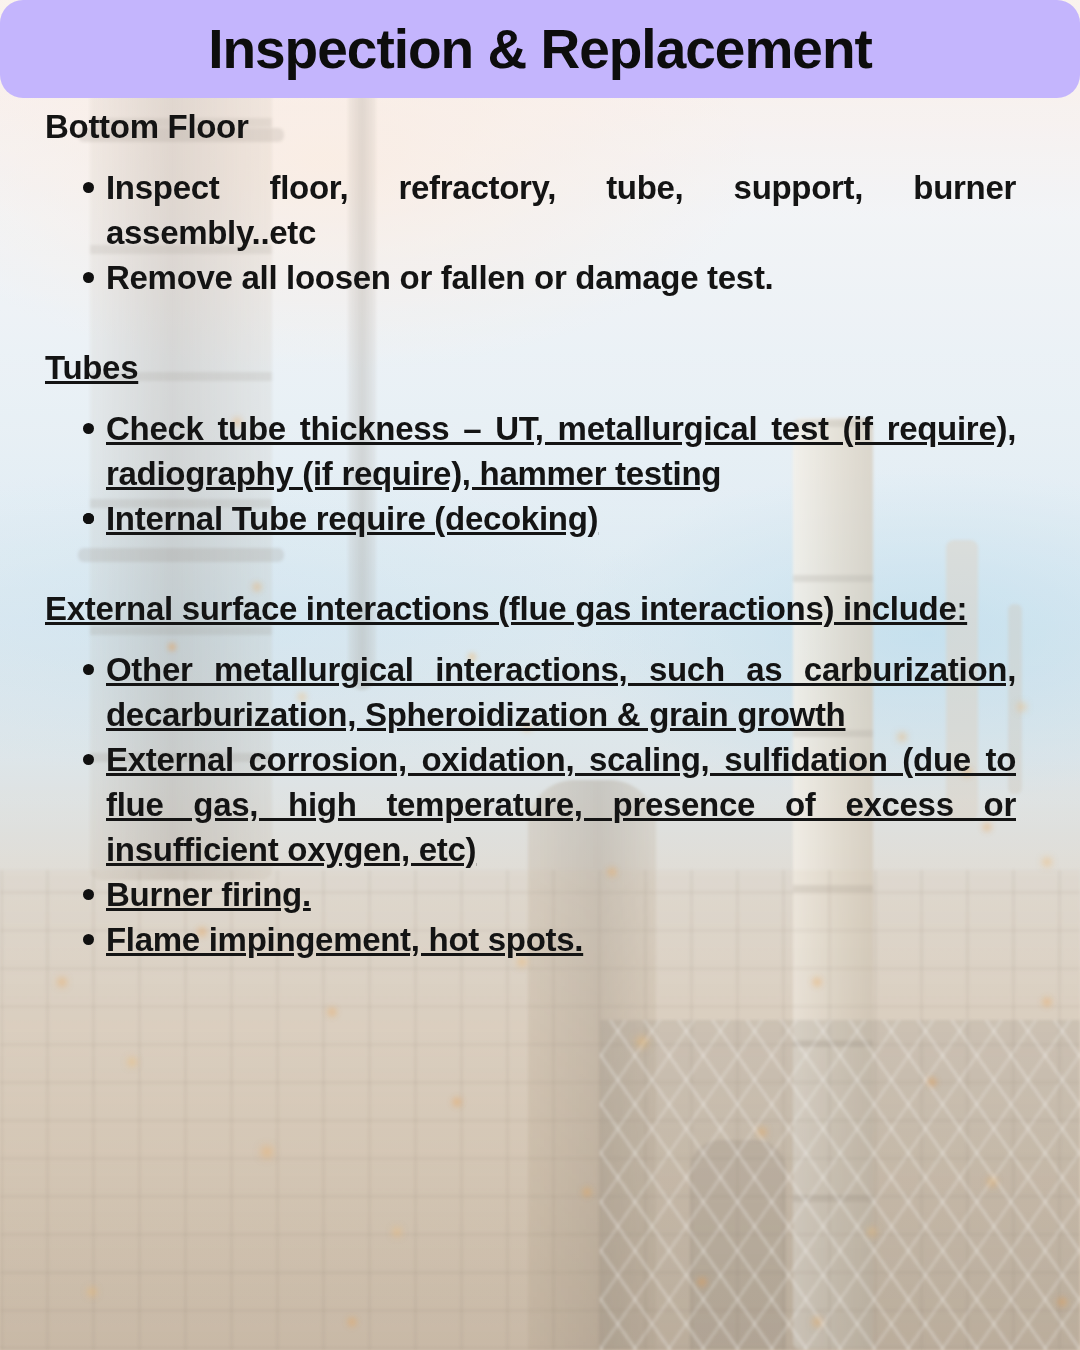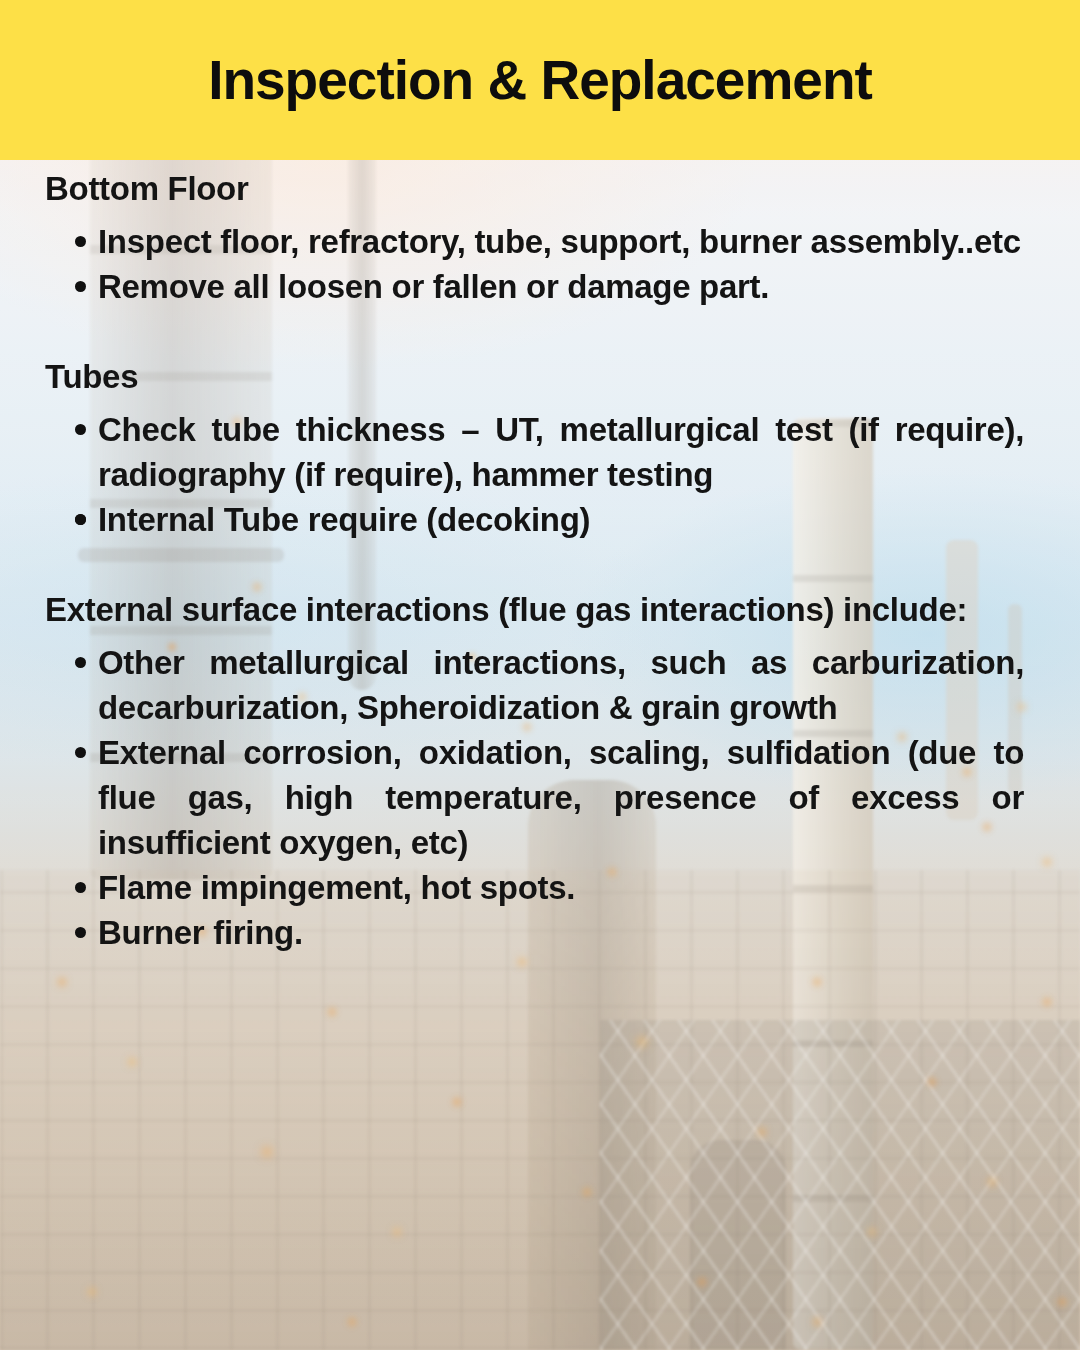--- a/index.html
+++ b/index.html
@@ -75,39 +75,39 @@
       985px 825px 6px 2px rgba(238,150,60,.45), 1045px 860px 7px 2px rgba(246,175,85,.50),
       235px 420px 6px 2px rgba(244,165,75,.45), 255px 585px 6px 2px rgba(240,160,70,.45),
       300px 695px 6px 2px rgba(248,180,95,.45), 170px 645px 5px 2px rgba(238,150,60,.40),
       470px 655px 5px 2px rgba(246,175,85,.40), 525px 725px 6px 2px rgba(240,160,70,.40),
       610px 870px 6px 2px rgba(244,165,75,.45), 90px 1290px 7px 2px rgba(248,185,100,.50),
       350px 1320px 6px 2px rgba(240,160,70,.45), 815px 1320px 7px 2px rgba(246,170,80,.50),
       1060px 1300px 6px 2px rgba(238,150,60,.45);
   }
   
   .banner{
-    position:relative;z-index:2;height:160px;background:#fde047;
-    display:flex;align-items:center;justify-content:center;
+    position:relative;z-index:2;height:98px;background:#c4b5fd;
+    display:flex;align-items:center;justify-content:center;border-radius:23px;
   }
   .banner h1{
     margin:0;font-size:55px;font-weight:700;color:#0d0d0d;letter-spacing:-1px;
   }
   
   .content{
     position:relative;z-index:2;
     padding:6px 48px 0 45px;
     color:#141414;font-weight:700;font-size:33px;line-height:45px;letter-spacing:-0.3px;
   }
   .content h2{margin:0;font-size:inherit;line-height:inherit;font-weight:700;}
-  .content ul{margin:8px;padding:0;list-style:none;}
+  .content ul{margin:16px;padding:0;list-style:none;}
   .content li{position:relative;padding-left:45px;text-align:justify;}
   .content .dot{
     position:absolute;left:22px;top:17px;width:11px;height:11px;border-radius:50%;background:#101010;
   }
-  .content section + section{margin-top:45px;}
+  .content section + section{margin-top:45px;text-decoration:underline;}
 </style>
 </head>
 <body>
 
 <div class="page">
 
   <div class="bg">
     <div class="structures">
       <div class="tower-left"></div>
       <div class="tower-left-cap"></div>
@@ -128,37 +128,37 @@
   <header class="banner">
     <h1>Inspection &amp; Replacement</h1>
   </header>
 
   <main class="content">
 
     <section>
       <h2>Bottom Floor</h2>
       <ul>
         <li><span class="dot"></span><span>Inspect floor, refractory, tube, support, burner assembly..etc</span></li>
-        <li><span class="dot"></span><span>Remove all loosen or fallen or damage part.</span></li>
+        <li><span class="dot"></span><span>Remove all loosen or fallen or damage test.</span></li>
       </ul>
     </section>
 
     <section>
       <h2>Tubes</h2>
       <ul>
         <li><span class="dot"></span><span>Check tube thickness – UT, metallurgical test (if require), radiography (if require), hammer testing</span></li>
         <li><span class="dot"></span></li>
         <li><span class="dot"></span><span>Internal Tube require (decoking)</span></li>
       </ul>
     </section>
 
     <section>
       <h2>External surface interactions (flue gas interactions) include:</h2>
       <ul>
         <li><span class="dot"></span><span>Other metallurgical interactions, such as carburization, decarburization, Spheroidization &amp; grain growth</span></li>
         <li><span class="dot"></span><span>External corrosion, oxidation, scaling, sulfidation (due to flue gas, high temperature, presence of excess or insufficient oxygen, etc)</span></li>
+        <li><span class="dot"></span><span>Burner firing.</span></li>
         <li><span class="dot"></span><span>Flame impingement, hot spots.</span></li>
-        <li><span class="dot"></span><span>Burner firing.</span></li>
       </ul>
     </section>
 
   </main>
 </div>
 
 </body></html>

